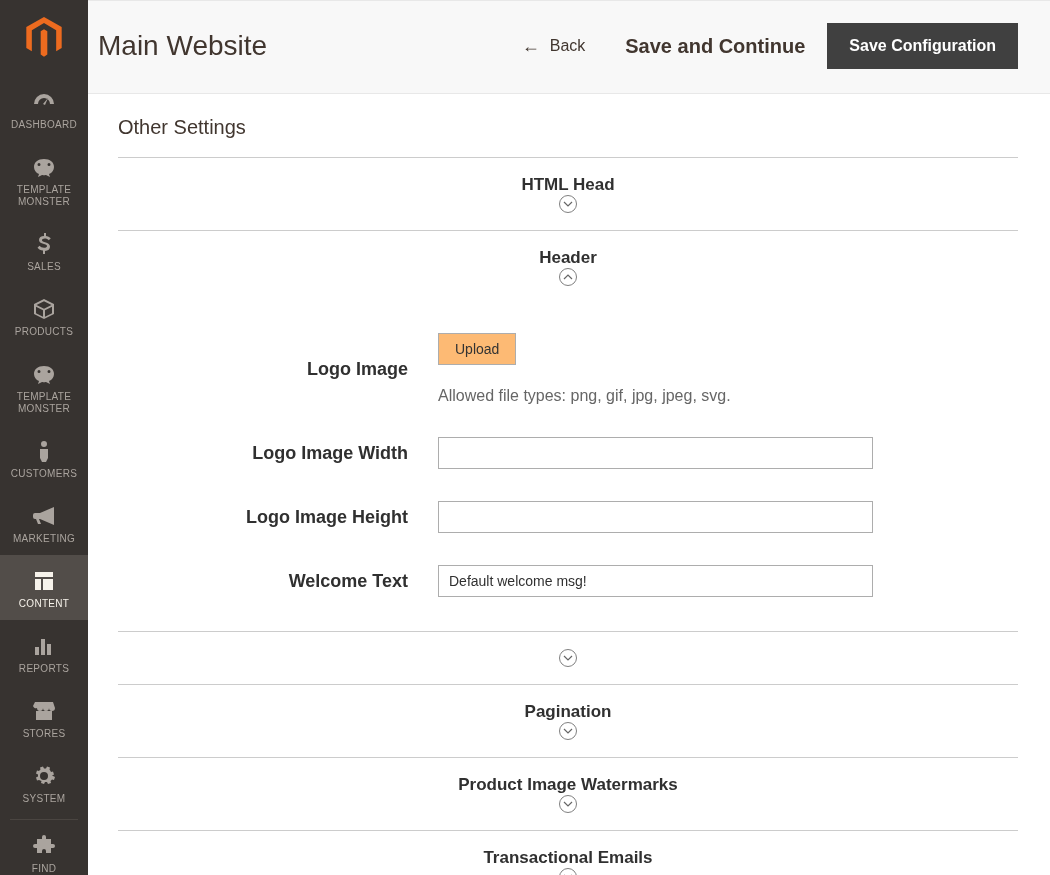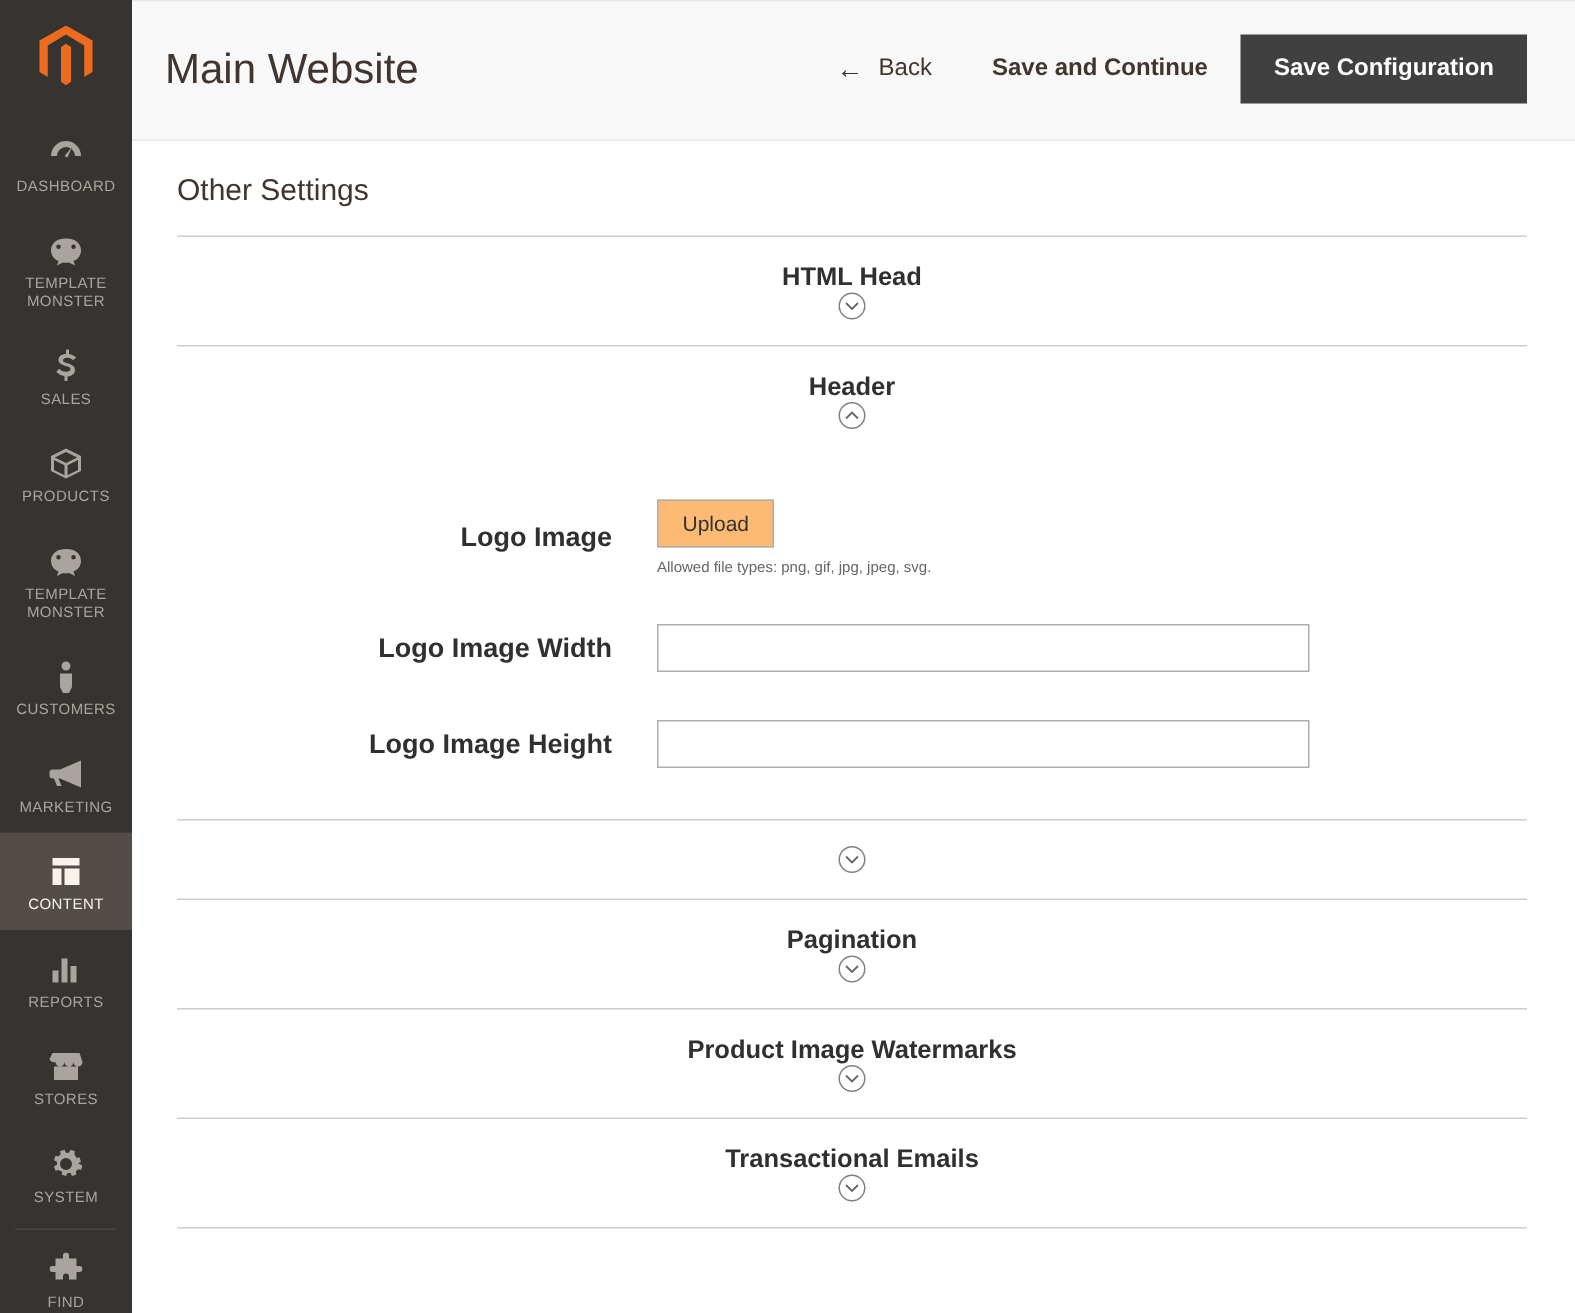--- a/index.html
+++ b/index.html
@@ -15,44 +15,44 @@
 .nav-item.active { background: #524d49; }
 .nav-item .icon { display:flex; align-items:center; justify-content:center; height: 26px; margin-bottom: 4px; }
 .nav-item .icon svg { fill: #aaa49e; }
 .nav-item.active .icon svg { fill: #f7f3eb; }
 .nav-item .label { font-size: 10px; color: #aaa49e; letter-spacing: 0.3px; line-height: 1.2; text-transform: uppercase; }
 .nav-item.active .label { color: #f7f3eb; }
 .nav-sep { border-top: 1px solid #4a4541; margin: 4px 10px 0; }
 
 
 .main { flex: 1; background: #fff; }
-.topbar { display: flex; align-items: center; padding: 22px 32px 24px 22px; border-bottom: 1px solid #e8e8e8; border-top: 1px solid #e8e8e8; background:#f8f8f8; }
+.topbar { display: flex; align-items: center; padding: 22px 32px 24px 10px; border-bottom: 1px solid #e8e8e8; border-top: 1px solid #e8e8e8; background:#f8f8f8; }
 .page-title { font-size: 28px; font-weight: 400; color: #41362f; flex: 1; }
 .btn-back { display:flex; align-items:center; gap:10px; font-size:16px; color:#41362f; cursor:pointer; padding: 0 18px; }
 .btn-back .arrow { font-size:18px; }
-.btn-save-continue { font-size:16px; color:#41362f; cursor:pointer; padding: 0 22px; font-weight:600; }
+.btn-save-continue { font-size:20px; color:#41362f; cursor:pointer; padding: 0 22px; font-weight:600; }
 .btn-primary { background:#404040; color:#fff; font-size:16px; font-weight:600; padding: 14px 22px; cursor:pointer; border:none; }
 
 .content { padding: 22px 32px 20px 30px; }
 .other-settings { font-size: 20px; color: #41362f; font-weight: 400; margin-bottom: 18px; }
 
 .section-row { border-top: 1px solid #ccc; padding: 17px 2px; display:flex; align-items:center; cursor:pointer;flex-direction:column; }
 .section-row:last-child { border-bottom: 1px solid #ccc; }
 .section-title { font-size: 17px; font-weight: 600; color: #303030; flex:1; }
 .chev { width:18px; height:18px; border:1px solid #808080; border-radius:50%; display:flex; align-items:center; justify-content:center; }
 .chev svg { width:10px; height:10px; }
 
 .form-block { padding: 30px 0 34px; }
 .form-row { display:flex; align-items:center; margin-bottom: 32px; }
 .form-row:last-child { margin-bottom:0; }
 .form-label { width: 320px; text-align: right; padding-right: 30px; font-size: 18px; color:#303030; font-weight:600; }
 .form-field { flex:1; }
 .form-field input[type=text] { width: 435px; height: 32px; border:1px solid #adadad; padding: 0 10px; font-size:14px; color:#303030; }
 .upload-btn { background:#fdba74; border:1px solid #adadad; padding: 7px 16px; font-size:14px; cursor:pointer; color:#333; }
-.hint { font-size: 10px; color:#666; margin-top: 8px; }
+.hint { font-size: 16px; color:#666; margin-top: 22px; }
 </style>
 </head>
 <body>
 
 <div class="app">
 
   <div class="sidebar">
     <div class="logo-cell">
       <svg viewBox="0 0 32 38">
           <path fill="#ed6b1f" d="M16 0 L32 9 L32 28 L27 31 L27 12 L16 5.5 L5 12 L5 31 L0 28 L0 9 Z M13 13 L13 34 L16 36 L19 34 L19 13 L16 11 Z"></path>
@@ -218,20 +218,26 @@
           </div>
         </div>
 
         <div class="form-row">
           <div class="form-label">Logo Image Height</div>
           <div class="form-field">
             <input type="text" value="" style="">
           </div>
         </div>
 
+        <div class="form-row">
+          <div class="form-label">Welcome Text</div>
+          <div class="form-field">
+            <input type="text" value="Default welcome msg!" style="">
+          </div>
+        </div>
 
       </div>
 
       <div class="section-row">
         <span class="chev">
             <svg viewBox="0 0 10 10">
               <path d="M1 3l4 4 4-4" stroke="#666" stroke-width="1.2" fill="none"></path>
             </svg>
           </span>
       </div>

